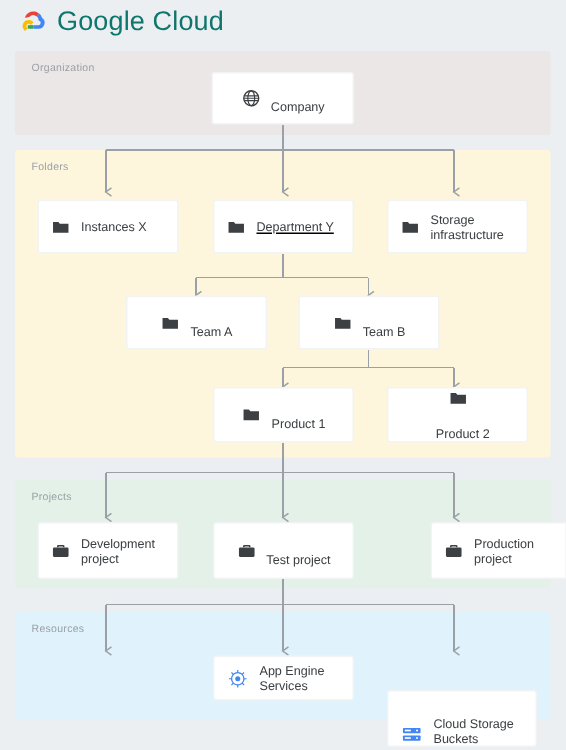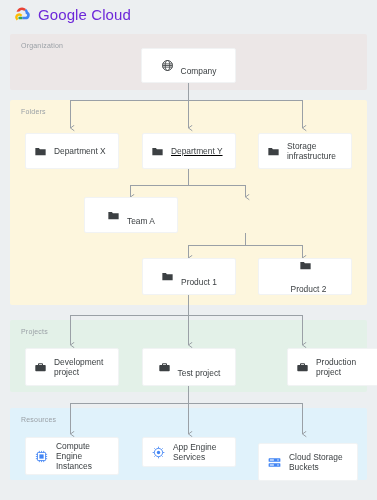--- a/index.html
+++ b/index.html
@@ -17,21 +17,21 @@
 
   
   .header {
     position: absolute; left: 0; top: 0;
     width: 377px; height: 28px;
     display: flex; align-items: center;
     padding-left: 12px;
   }
   .gc-logo { width: 20px; height: 20px; flex: 0 0 auto; }
   .gc-wordmark {
-    font-size: 15px; color: #6d28d9;
+    font-size: 18px; color: #0f766e;
     letter-spacing: .1px; margin-left: 6px;
     white-space: nowrap;
   }
 
   
   .band {
     position: absolute; left: 10px; width: 357px;
     border-radius: 2px;
   }
   .band-label {
@@ -139,21 +139,21 @@
       <ellipse cx="12" cy="12" rx="4.2" ry="9.2" fill="none" stroke="#3c4043" stroke-width="1.5"></ellipse>
       <path d="M3 9h18M3 15h18M2.9 12h18.2" stroke="#3c4043" stroke-width="1.5" fill="none"></path>
     </svg>
     <span class="nlabel">Company</span>
   </div>
 
   <div class="node" style="left:25px; top:133px; width:94px; height:36px;">
     <svg class="nicon" width="13" height="13" viewBox="0 0 24 24">
       <path d="M2.5 5.5h6.6l1.8 2.2h10.6v11H2.5z" fill="#3c4043"></path>
     </svg>
-    <span class="nlabel">Department X</span>
+    <span class="nlabel">Instances X</span>
   </div>
 
   <div class="node" style="left:142px; top:133px; width:94px; height:36px;text-decoration:underline;">
     <svg class="nicon" width="13" height="13" viewBox="0 0 24 24">
       <path d="M2.5 5.5h6.6l1.8 2.2h10.6v11H2.5z" fill="#3c4043"></path>
     </svg>
     <span class="nlabel">Department Y</span>
   </div>
 
   <div class="node" style="left:258px; top:133px; width:94px; height:36px;">
@@ -164,20 +164,26 @@
 infrastructure</span>
   </div>
 
   <div class="node center" style="left:84px; top:197px; width:94px; height:36px;">
     <svg class="nicon" width="13" height="13" viewBox="0 0 24 24">
       <path d="M2.5 5.5h6.6l1.8 2.2h10.6v11H2.5z" fill="#3c4043"></path>
     </svg>
     <span class="nlabel">Team A</span>
   </div>
 
+  <div class="node center" style="left:199px; top:197px; width:94px; height:36px;">
+    <svg class="nicon" width="13" height="13" viewBox="0 0 24 24">
+      <path d="M2.5 5.5h6.6l1.8 2.2h10.6v11H2.5z" fill="#3c4043"></path>
+    </svg>
+    <span class="nlabel">Team B</span>
+  </div>
 
   <div class="node center" style="left:142px; top:258px; width:94px; height:37px;">
     <svg class="nicon" width="13" height="13" viewBox="0 0 24 24">
       <path d="M2.5 5.5h6.6l1.8 2.2h10.6v11H2.5z" fill="#3c4043"></path>
     </svg>
     <span class="nlabel">Product 1</span>
   </div>
 
   <div class="node center" style="left:258px; top:258px; width:94px; height:37px;flex-direction:column;">
     <svg class="nicon" width="13" height="13" viewBox="0 0 24 24">
@@ -205,49 +211,35 @@
 
   <div class="node" style="left:258px; top:348px; width:94px; height:38px;margin-left:29px;">
     <svg class="nicon" width="13" height="13" viewBox="0 0 24 24">
       <path d="M9 4.2h6a1.6 1.6 0 0 1 1.6 1.6v1.4h-1.9V6.1H9.3v1.1H7.4V5.8A1.6 1.6 0 0 1 9 4.2z" fill="#3c4043"></path>
       <rect x="2.4" y="7.4" width="19.2" height="11.6" rx="1.4" fill="#3c4043"></rect>
     </svg>
     <span class="nlabel">Production
 project</span>
   </div>
 
-  <div class="node" style="left:25px; top:437px; width:94px; height:38px;">
-    <svg class="nicon" width="15" height="15" viewBox="0 0 24 24">
-      <rect x="5.5" y="5.5" width="13" height="13" rx="1" fill="none" stroke="#4285f4" stroke-width="1.4"></rect>
-      <rect x="8.6" y="8.6" width="6.8" height="6.8" fill="#4285f4"></rect>
-      <g stroke="#4285f4" stroke-width="1.3">
-        <path d="M8.6 5.5V3M12 5.5V3M15.4 5.5V3"></path>
-        <path d="M8.6 21v-2.5M12 21v-2.5M15.4 21v-2.5"></path>
-        <path d="M5.5 8.6H3M5.5 12H3M5.5 15.4H3"></path>
-        <path d="M21 8.6h-2.5M21 12h-2.5M21 15.4h-2.5"></path>
-      </g>
-    </svg>
-    <span class="nlabel">Compute Engine
-Instances</span>
-  </div>
 
   <div class="node" style="left:142px; top:437px; width:94px; height:30px;">
     <svg class="nicon" width="15" height="15" viewBox="0 0 24 24">
       <circle cx="12" cy="12" r="6.6" fill="none" stroke="#4285f4" stroke-width="1.4"></circle>
       <circle cx="12" cy="12" r="2.7" fill="#4285f4"></circle>
       <g stroke="#4285f4" stroke-width="1.3">
         <path d="M12 5.4V2.6M12 21.4v-2.8M5.4 12H2.6M21.4 12h-2.8"></path>
         <path d="M7.3 7.3L5.3 5.3M18.7 18.7l-2-2M16.7 7.3l2-2M7.3 16.7l-2 2"></path>
       </g>
     </svg>
     <span class="nlabel">App Engine
 Services</span>
   </div>
 
-  <div class="node" style="left:258px; top:443px; width:100px; height:38px;">
+  <div class="node" style="left:258px; top:460px; width:100px; height:38px;align-items:flex-end;">
     <svg class="nicon" width="15" height="15" viewBox="0 0 24 24">
       <rect x="2.6" y="5.2" width="18.8" height="5.6" rx="1" fill="#4285f4"></rect>
       <rect x="2.6" y="13.2" width="18.8" height="5.6" rx="1" fill="#4285f4"></rect>
       <rect x="4.6" y="7.1" width="6.4" height="1.8" fill="#ffffff"></rect>
       <rect x="4.6" y="15.1" width="6.4" height="1.8" fill="#ffffff"></rect>
       <circle cx="17.6" cy="8.0" r="1.1" fill="#ffffff"></circle>
       <circle cx="17.6" cy="16.0" r="1.1" fill="#ffffff"></circle>
     </svg>
     <span class="nlabel">Cloud Storage
 Buckets</span>

